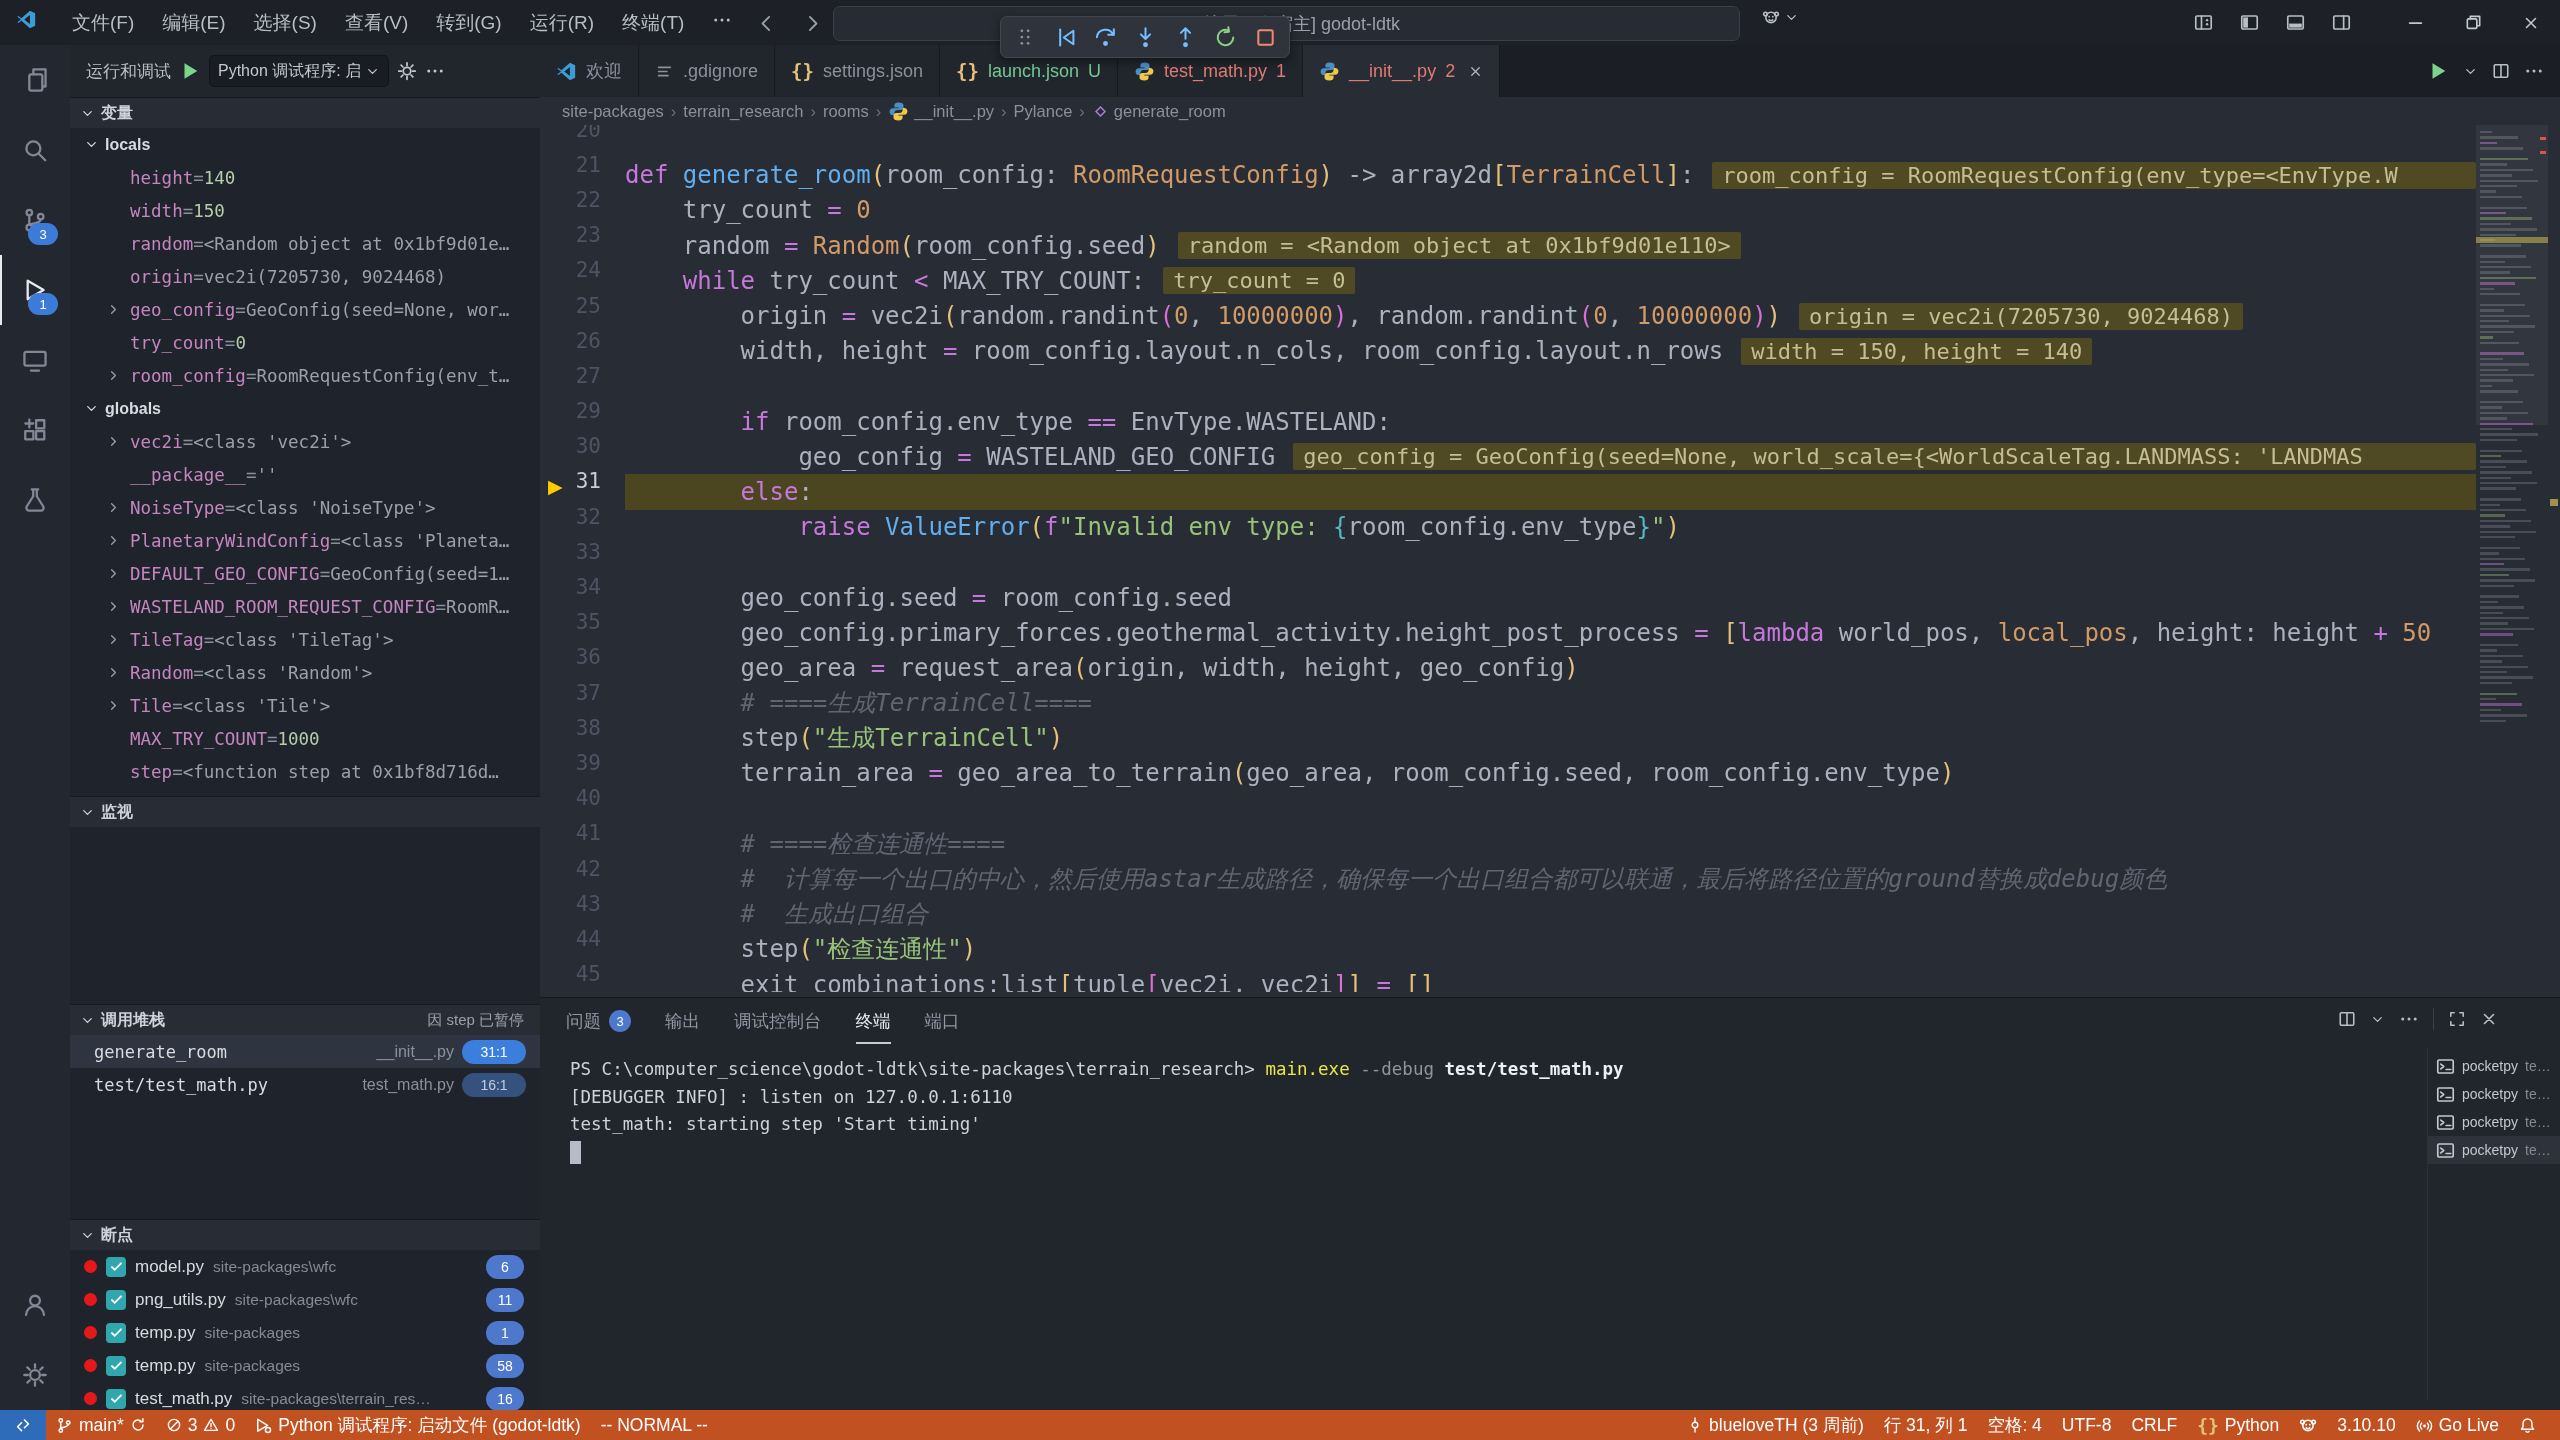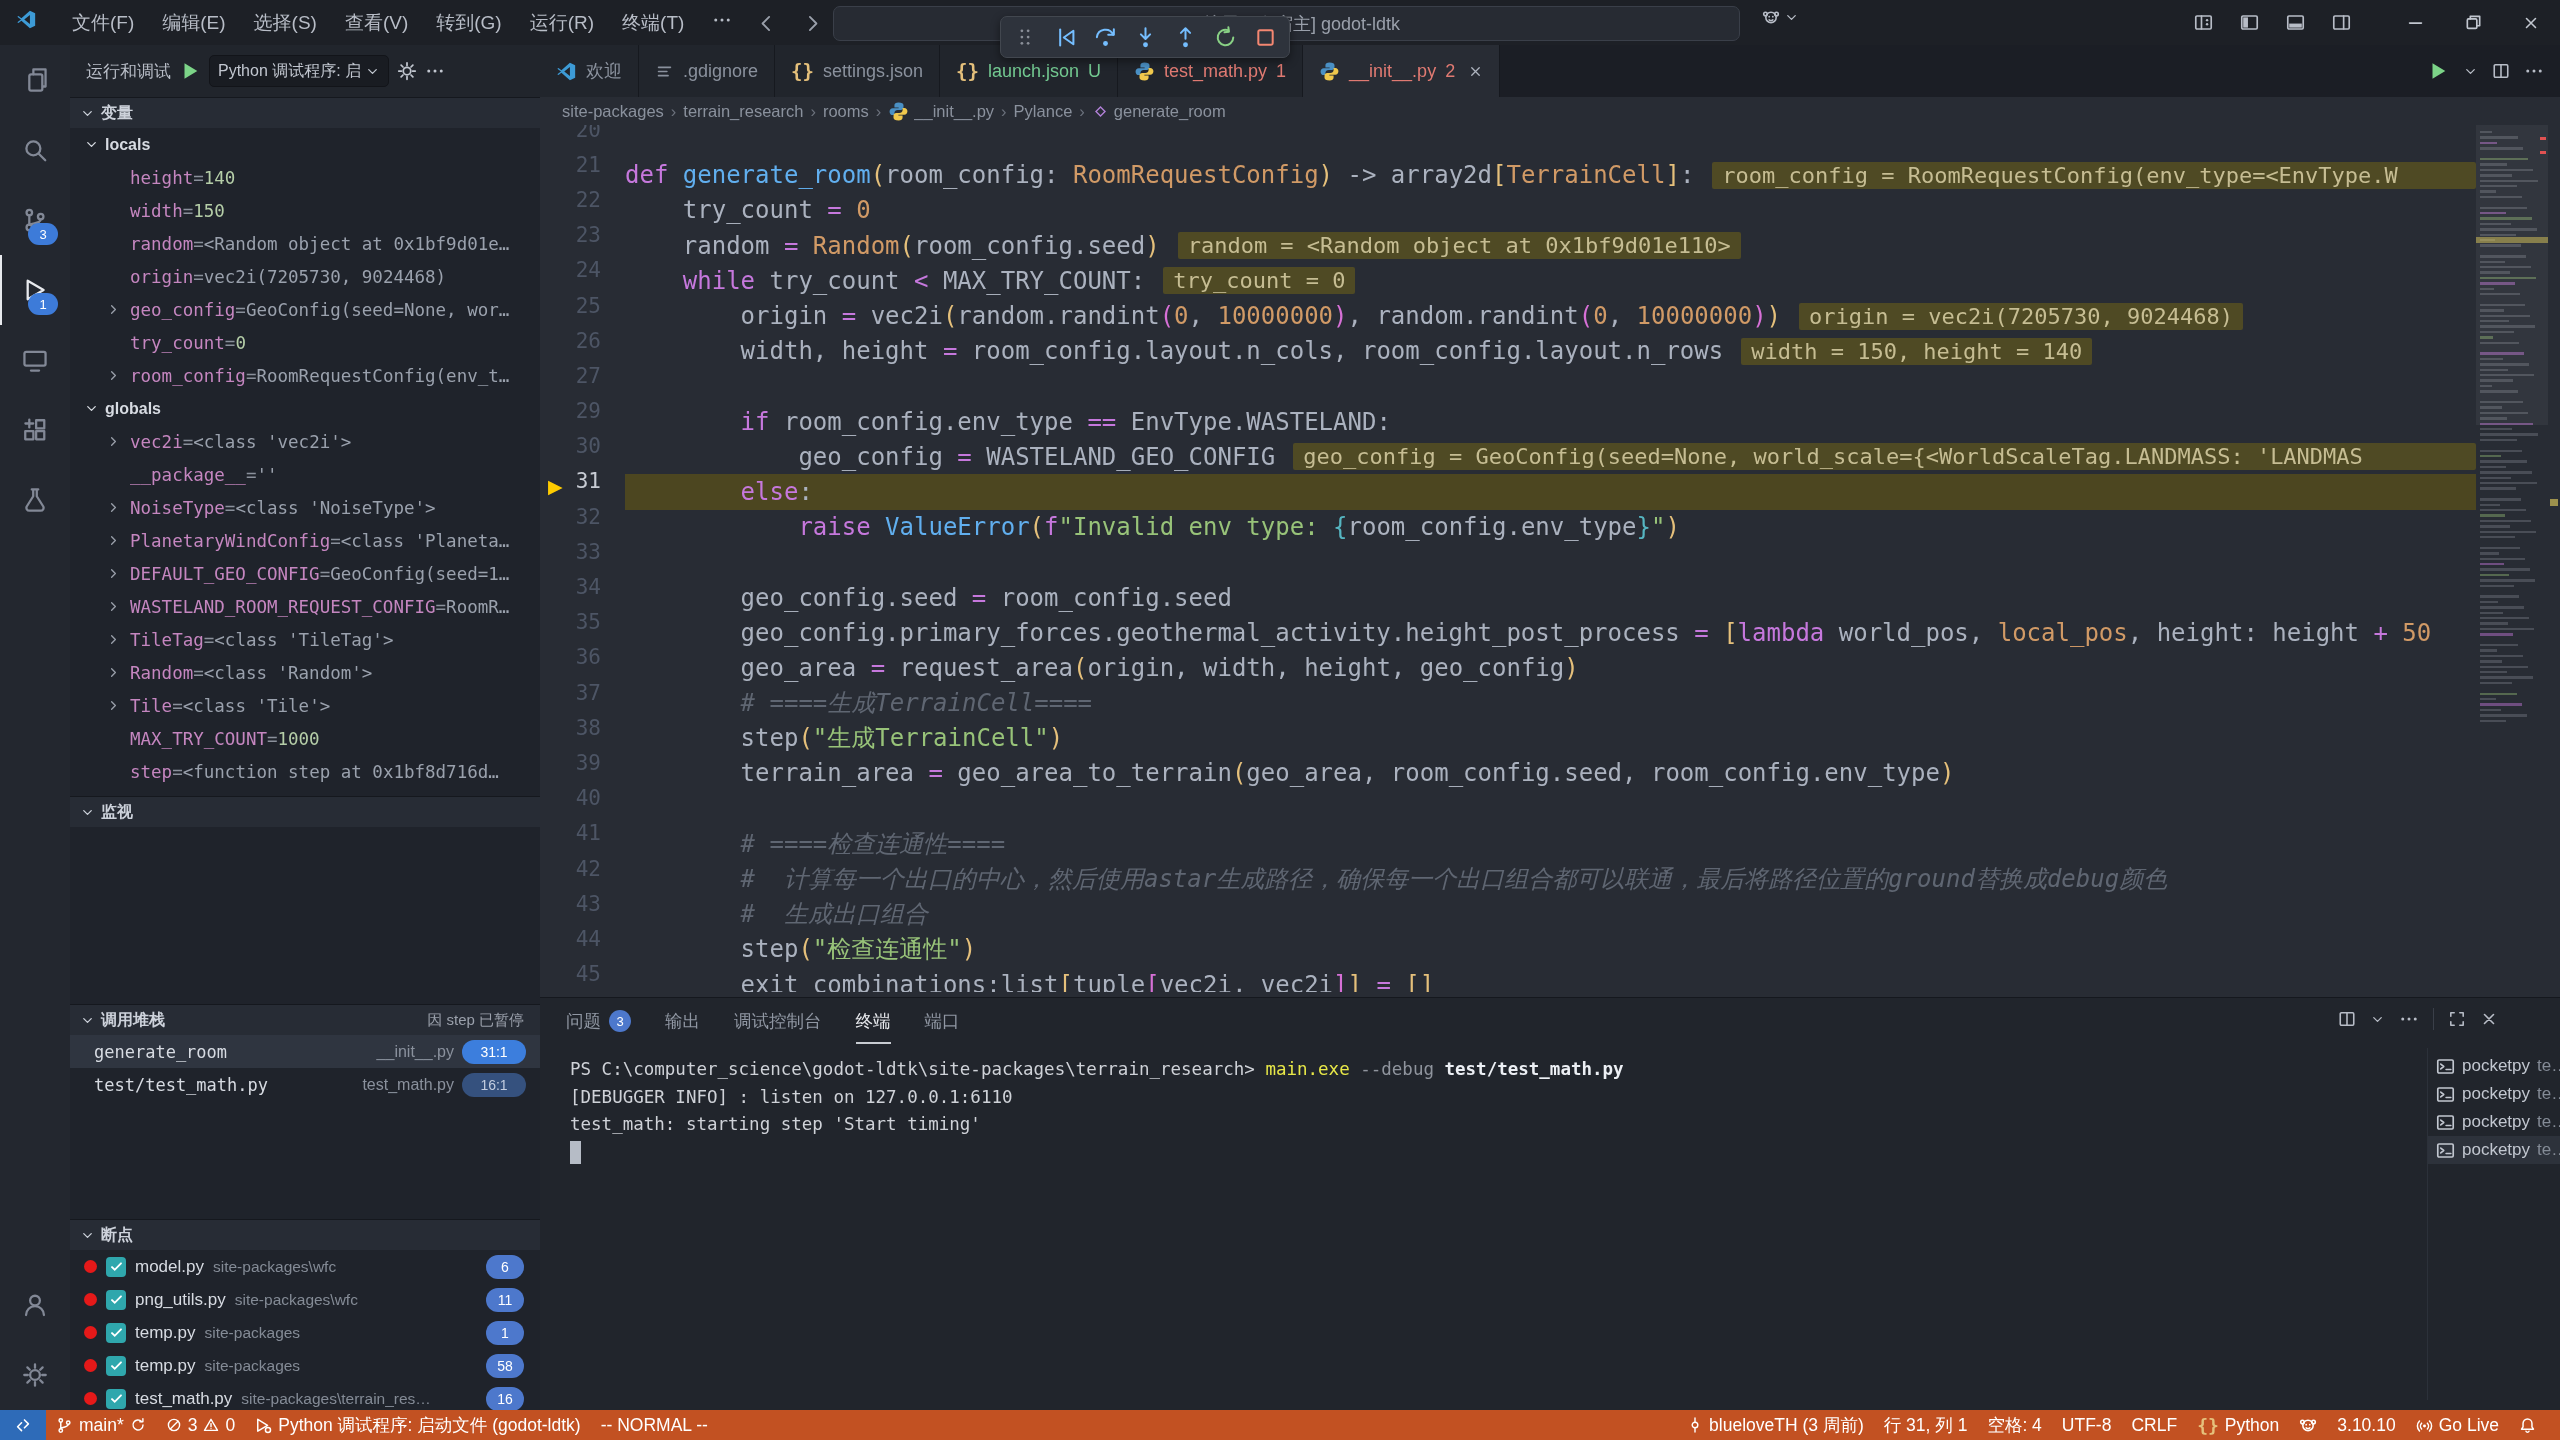--- a/index.html
+++ b/index.html
@@ -113,21 +113,21 @@
   .ptab.active{color:#e8eaee;box-shadow:inset 0 -2px 0 #c8ccd2;}
   .ptab-badge{min-width:22px;height:22px;border-radius:11px;background:#4d78cc;color:#fff;font-size:13px;
               display:flex;align-items:center;justify-content:center;}
   .panel-actions{position:absolute;right:62px;top:10px;display:flex;align-items:center;gap:14px;color:#b8bdc7;}
   .pa-div{width:1px;height:22px;background:#3a3f49;}
   .terminal{position:absolute;left:30px;top:58px;right:160px;bottom:10px;font-size:17.5px;line-height:27.5px;
             font-family:"DejaVu Sans Mono",monospace;color:#cfd2d8;white-space:pre;overflow:hidden;}
   .t-yel{color:#e8e848;} .t-dim{color:#8f949d;} .t-b{color:#eceff4;font-weight:bold;}
   .t-cursor{display:inline-block;width:11px;height:23px;background:#b6bcc6;vertical-align:middle;}
   .terminal-list{position:absolute;right:0;top:50px;width:132px;bottom:10px;border-left:1px solid #2c313a;padding-top:4px;}
-  .tlrow{height:28px;display:flex;align-items:center;gap:7px;padding-left:8px;font-size:17px;color:#c2c7d0;white-space:nowrap;overflow:hidden;}
+  .tlrow{height:28px;display:flex;align-items:center;gap:7px;padding-left:8px;font-size:14px;color:#c2c7d0;white-space:nowrap;overflow:hidden;}
   .tlrow.sel{background:#2d323b;}
   .tlsub{color:#848b96;}
 
   
   .statusbar{position:absolute;left:0;right:0;bottom:0;height:30px;background:#c25122;display:flex;align-items:center;
              color:#fff;font-size:17.5px;z-index:50;}
   .sb-left,.sb-right{display:flex;align-items:center;height:100%;}
   .sb-right{margin-left:auto;padding-right:14px;}
   .sb-item{display:flex;align-items:center;gap:6px;padding:0 10px;height:100%;white-space:nowrap;}
   .sb-remote{background:#2e6bb8;width:46px;justify-content:center;padding:0;}

